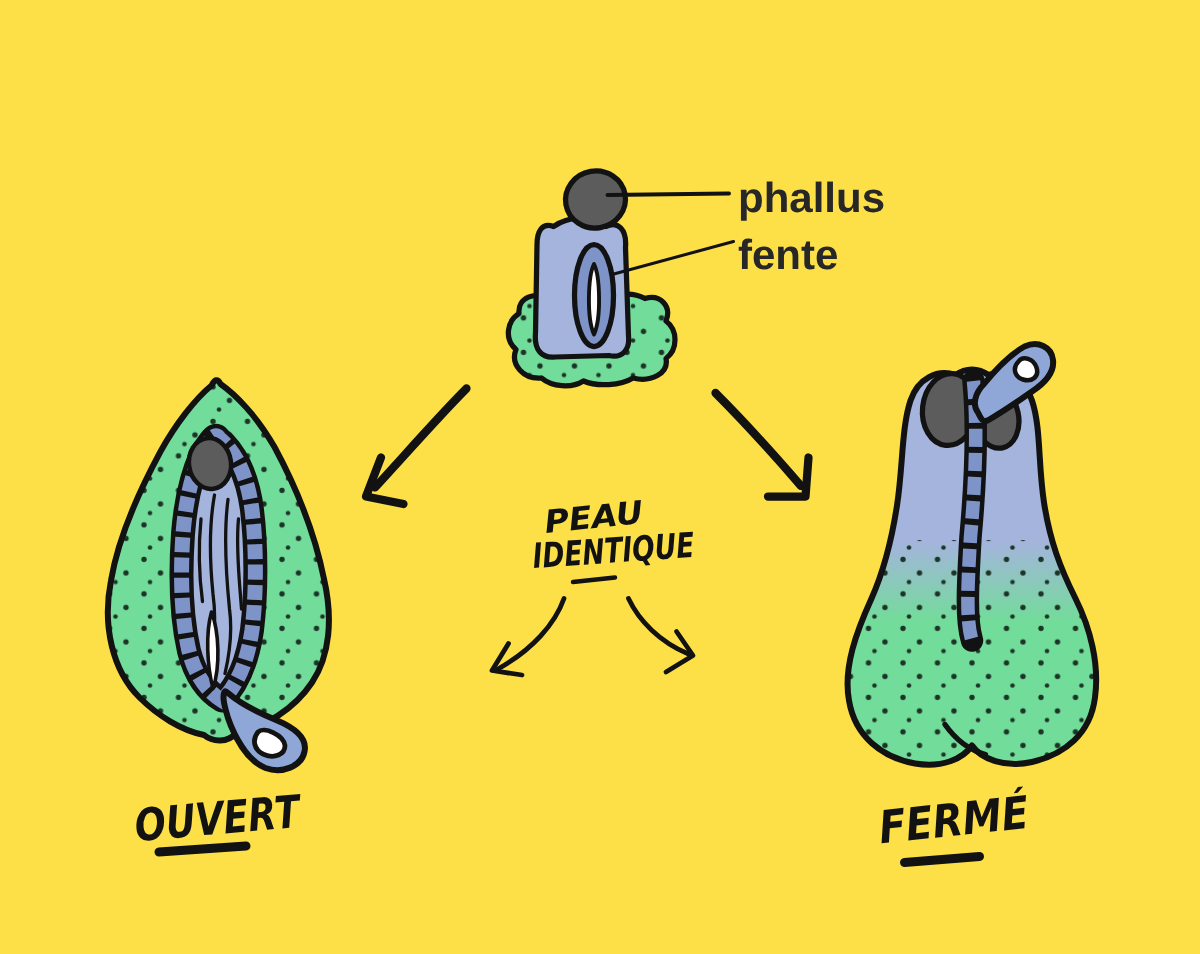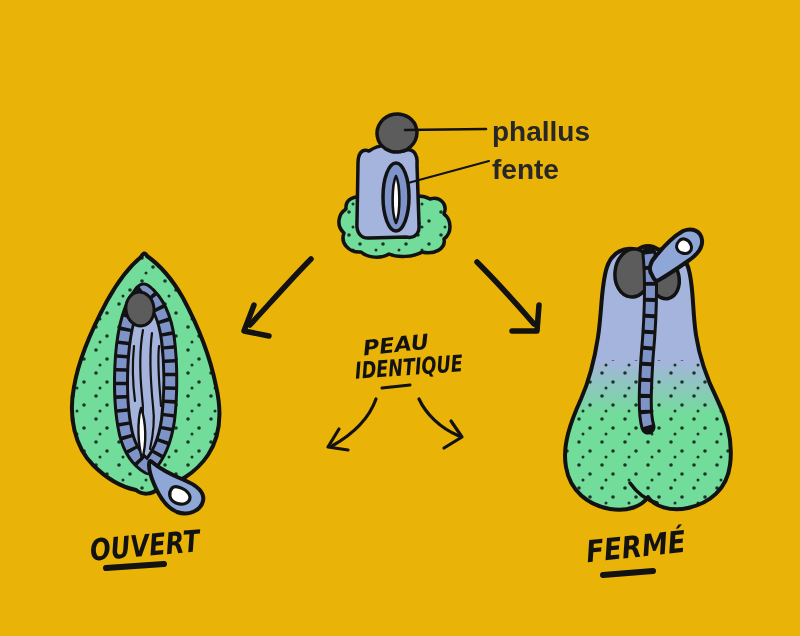--- a/index.html
+++ b/index.html
@@ -1,16 +1,16 @@
 <!DOCTYPE html>
 <html><head>
 <meta charset="utf-8">
 <style>
   html,body{margin:0;padding:0;background:#ffffff;}
-  .stage{position:relative;width:800px;height:636px;background:#eab308;overflow:hidden;}
+  .stage{position:relative;width:800px;height:636px;background:#fde047;overflow:hidden;}
   svg{display:block;}
   .ink{stroke:#121212;fill:none;stroke-linejoin:round;stroke-linecap:round;}
   .sans-label{font-family:"Liberation Sans","DejaVu Sans",sans-serif;font-weight:600;font-size:28px;}
   .hand{font-family:"DejaVu Sans",sans-serif;font-style:italic;font-weight:700;}
   text{user-select:none;}
 </style>
 </head>
 <body>
 
 <div class="stage">

